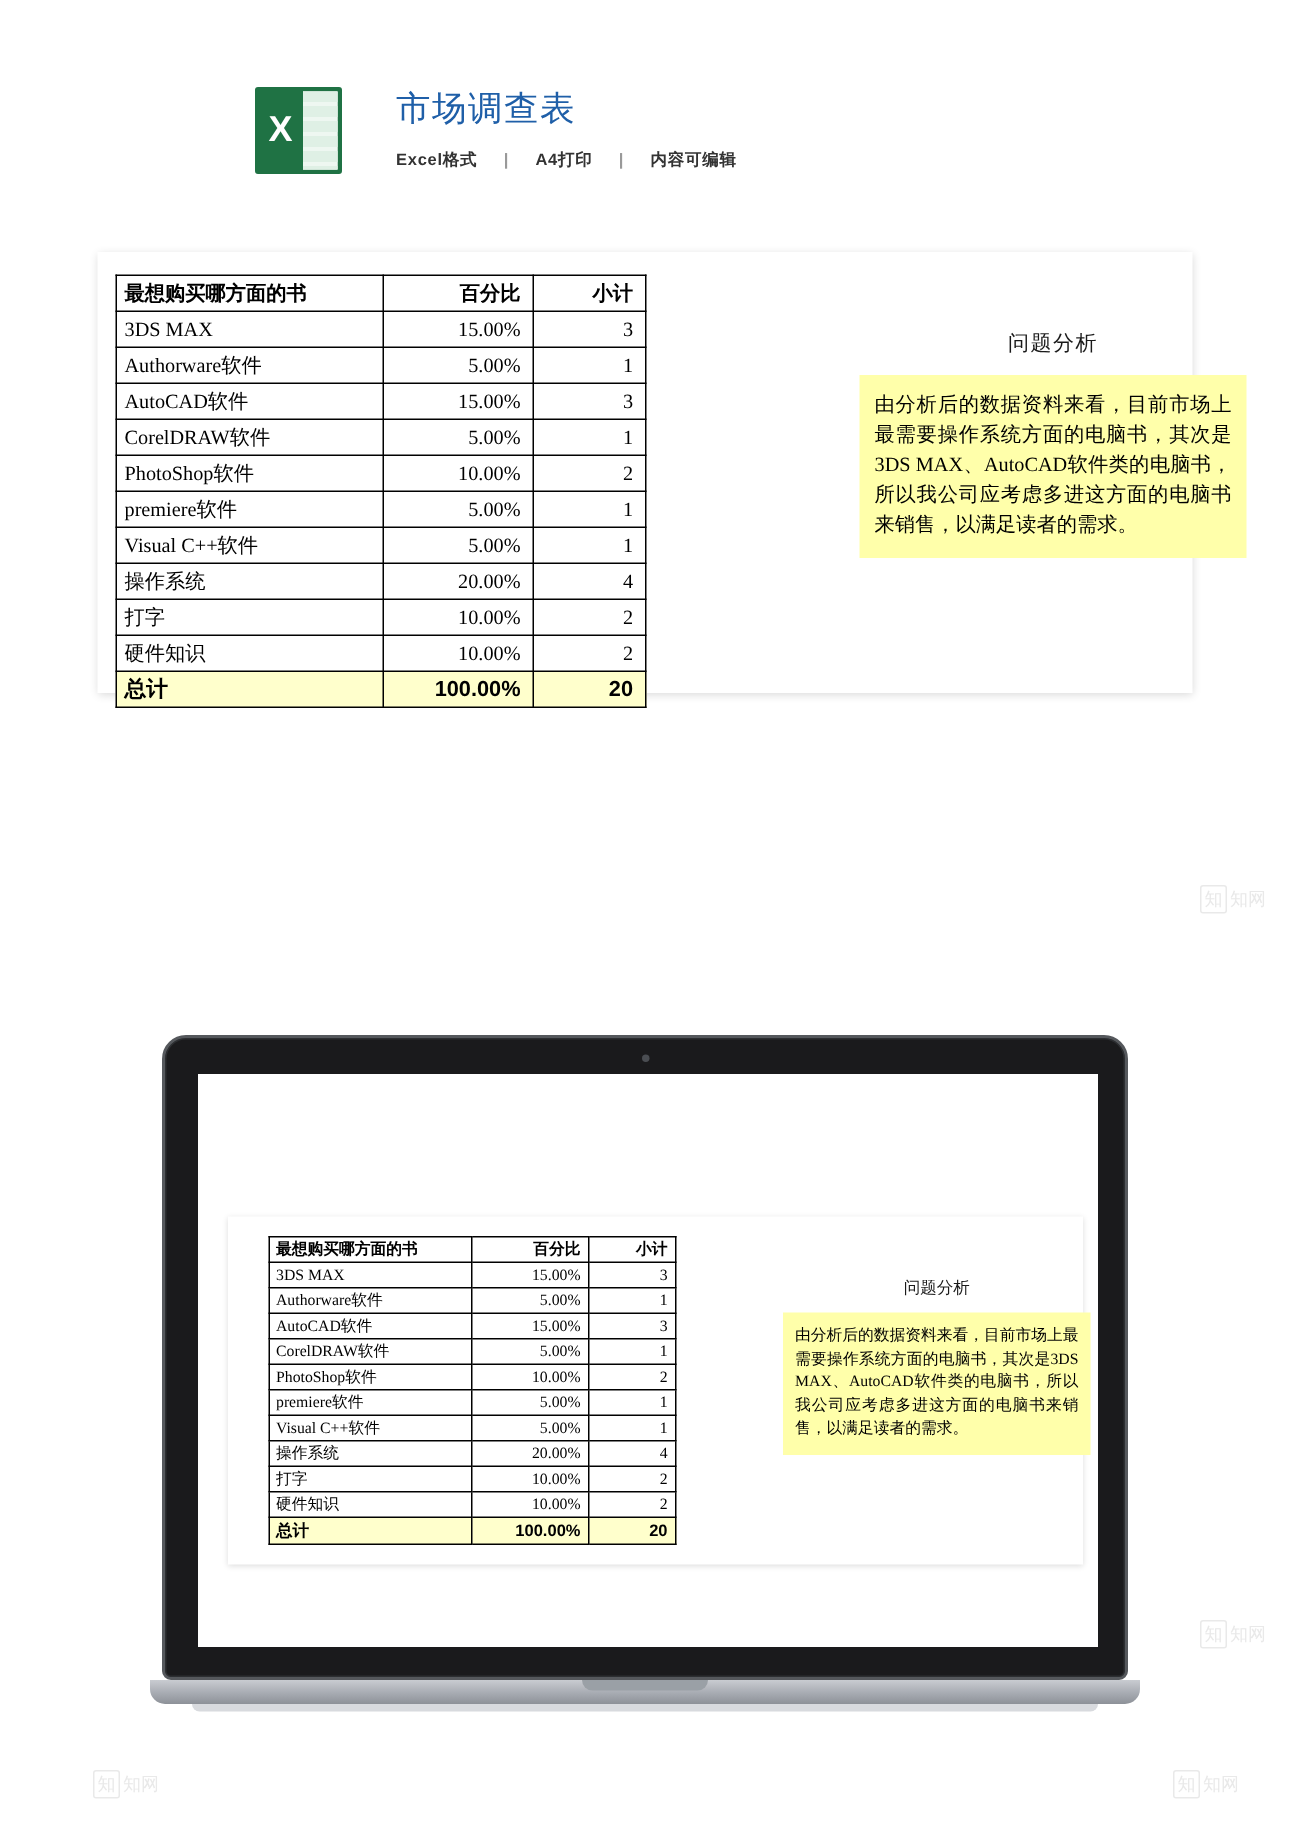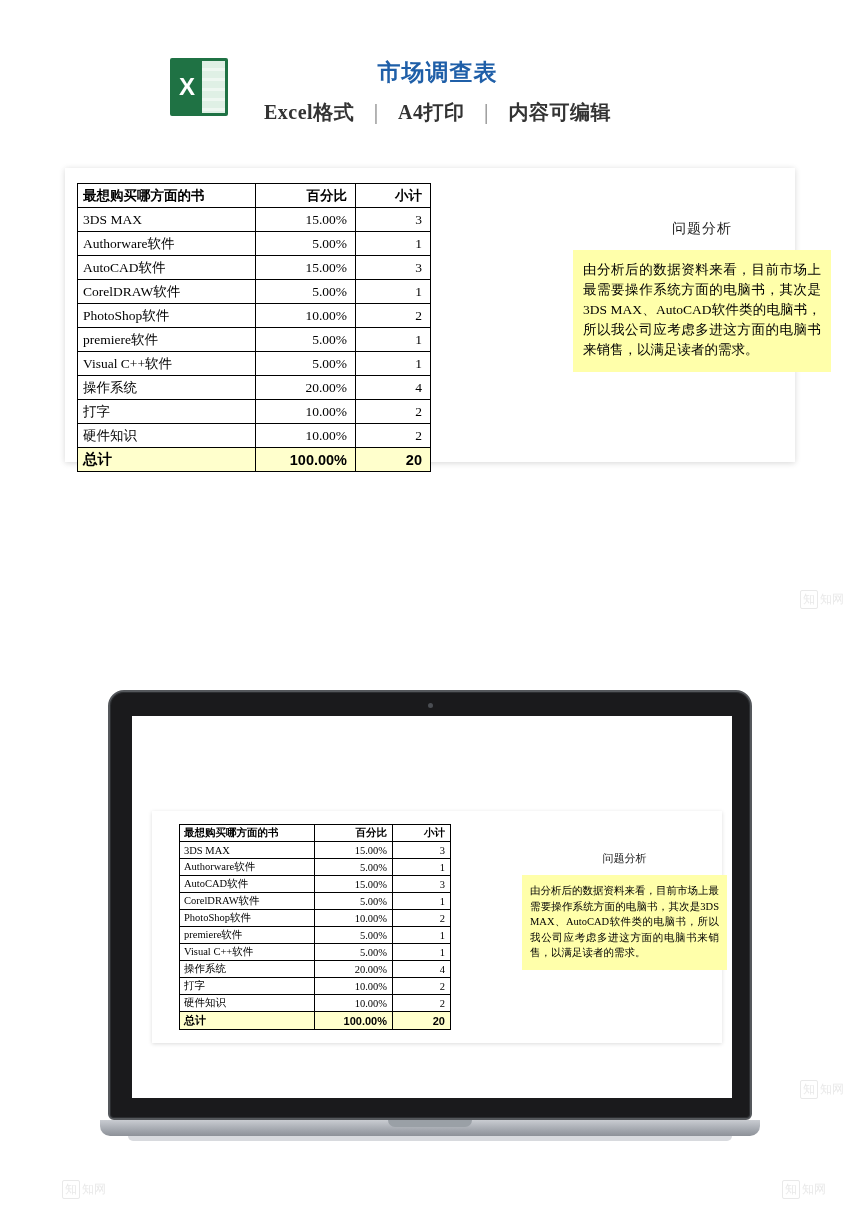--- a/index.html
+++ b/index.html
@@ -57,33 +57,31 @@
     display: flex;
     align-items: center;
     justify-content: center;
   }
   .header-text {
     margin-left: 36px;
     padding-top: 2px;
   }
   .title {
     font-size: 23px;
-    font-weight: bold;
+    font-weight: normal;
     color: #1f5fa8;
     letter-spacing: 1px;
     line-height: 30px;
-    text-align: center;
   }
   .subtitle {
     margin-top: 12px;
-    font-size: 20px;
+    font-size: 11px;
     font-weight: bold;
     color: #333333;
     letter-spacing: 0.5px;
-    font-family: Liberation Serif, serif;
   }
   .subtitle .sep {
     color: #999999;
     padding: 0 14px;
     font-weight: bold;
   }
 
   
   .preview-card {
     position: absolute;

